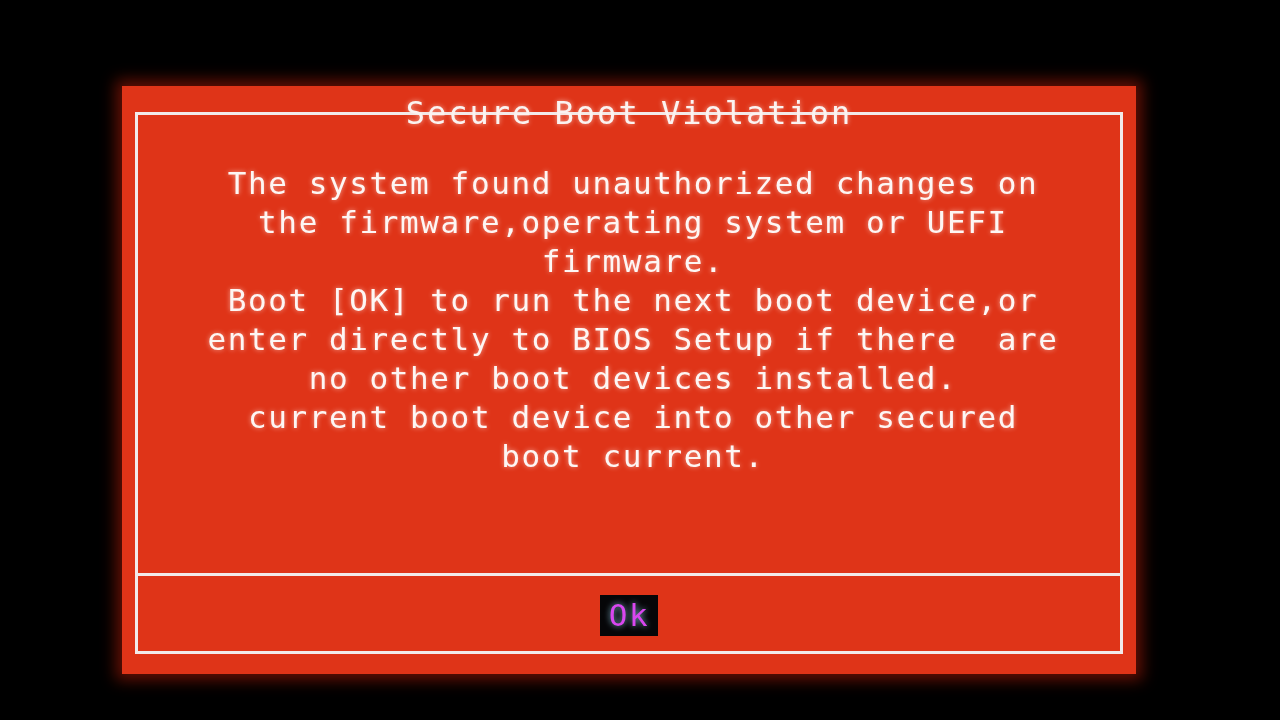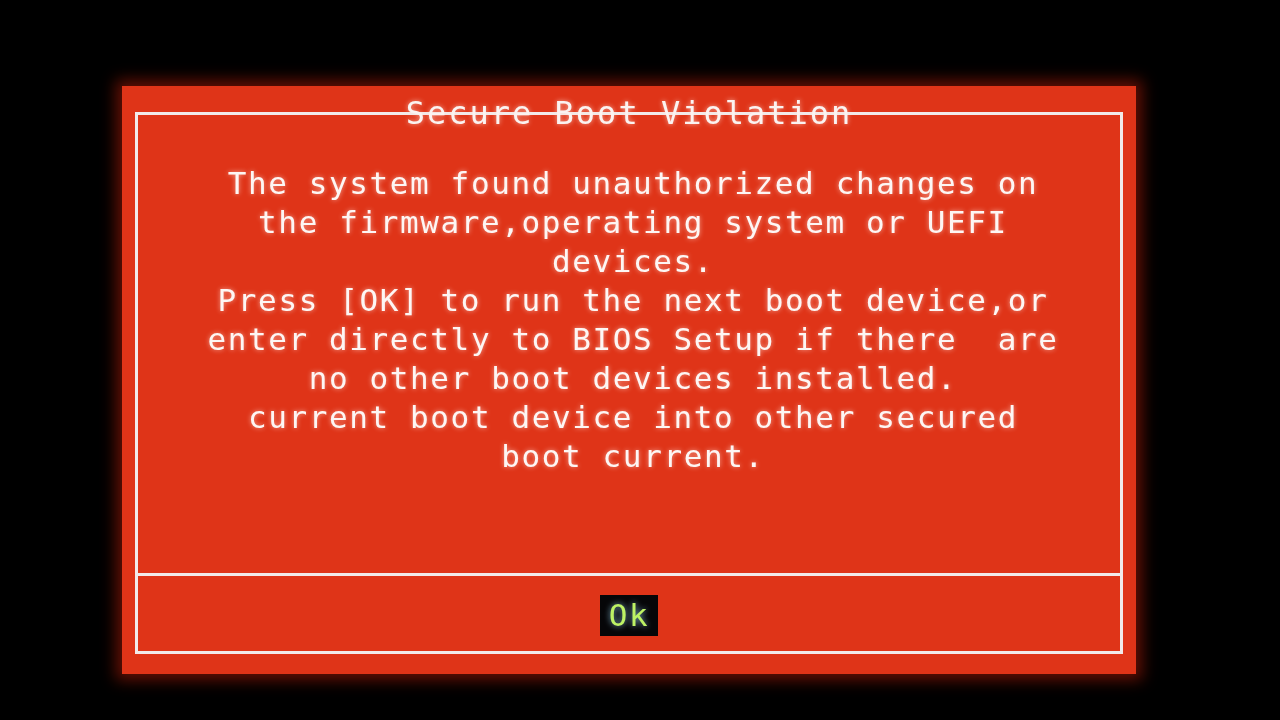--- a/index.html
+++ b/index.html
@@ -102,21 +102,21 @@
     right: 16px;
     top: 490px;
     height: 78px;
     display: flex;
     align-items: center;
     justify-content: center;
     z-index: 2;
   }
   #ok-button {
     background: #060608;
-    color: #bef264;
+    color: #d946ef;
     font-size: 31px;
     line-height: 36px;
     letter-spacing: 1.6px;
     padding: 2px 9px 3px 9px;
     white-space: pre;
     text-shadow: 0 0 6px rgba(150,210,235,0.85);
     text-align: right;
   }
 </style>
 </head>
@@ -130,22 +130,22 @@
 
     <div id="title-row">
       <span class="title-rule"></span>
       <span id="dialog-title">Secure Boot Violation</span>
       <span class="title-rule"></span>
     </div>
 
     <div id="message-body">
       <div class="message-line">The system found unauthorized changes on</div>
       <div class="message-line">the firmware,operating system or UEFI</div>
-      <div class="message-line">devices.</div>
-      <div class="message-line">Press [OK] to run the next boot device,or</div>
+      <div class="message-line">firmware.</div>
+      <div class="message-line">Boot [OK] to run the next boot device,or</div>
       <div class="message-line">enter directly to BIOS Setup if there  are</div>
       <div class="message-line">no other boot devices installed.</div>
       <div class="message-line">current boot device into other secured</div>
       <div class="message-line">boot current.</div>
     </div>
 
     <div id="button-separator"></div>
 
     <div id="button-bar">
       <span id="ok-button">Ok</span>

